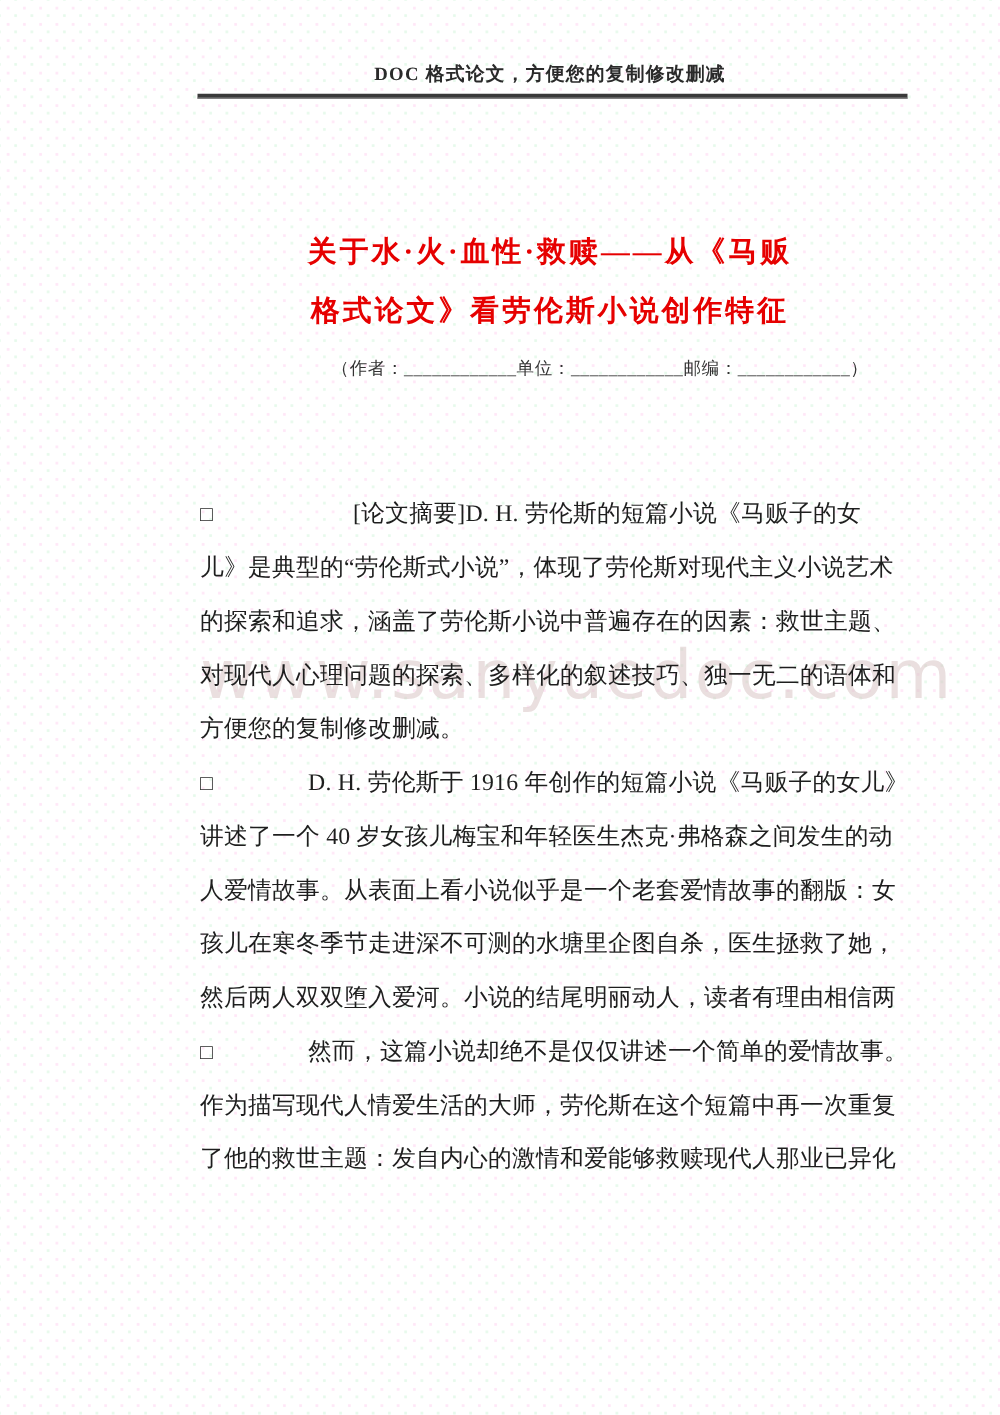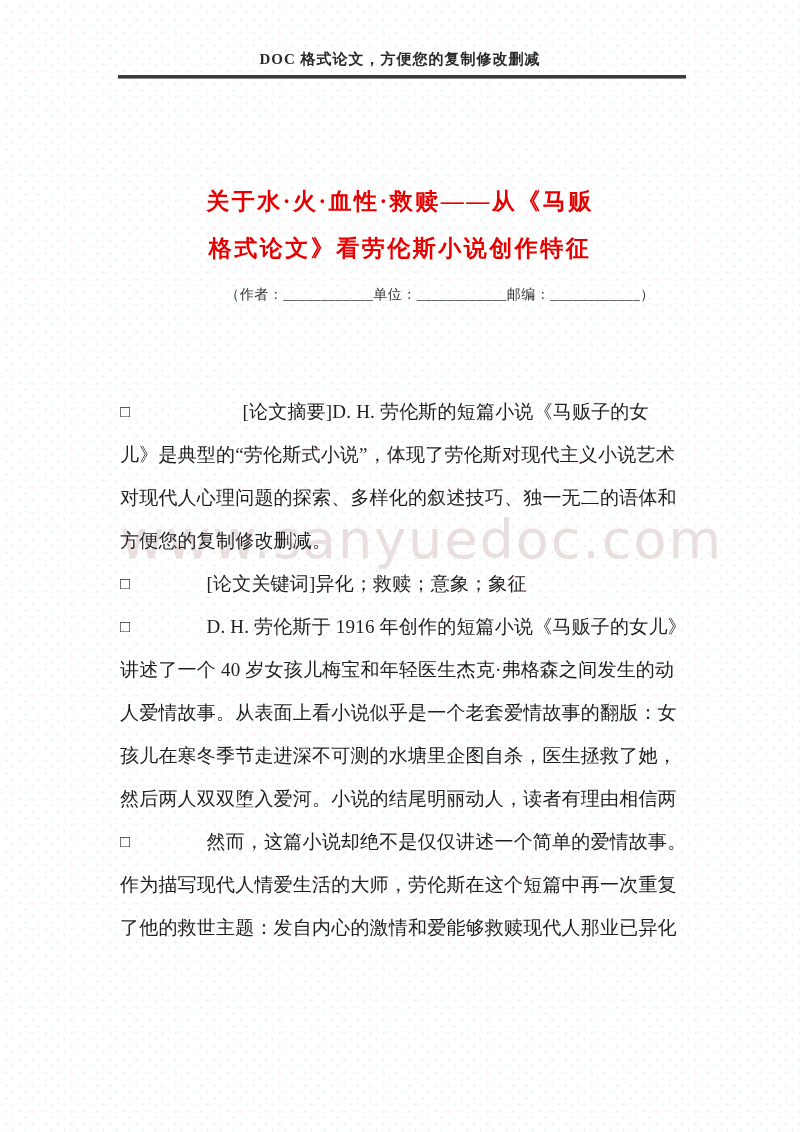--- a/index.html
+++ b/index.html
@@ -9,21 +9,21 @@
     overflow:hidden;
     font-family:"Liberation Serif","DejaVu Serif",serif;
     background-color:#ffffff;
     background-image:
       radial-gradient(rgba(255,150,220,0.22) 1px, transparent 1.4px),
       radial-gradient(rgba(150,230,170,0.22) 1px, transparent 1.4px);
     background-size:13px 13px,13px 13px;
     background-position:0 0,6px 6px;
     color:#1d1d1d;
   }
-  .page{position:absolute;inset:0;}
+  .page{position:absolute;inset:0;margin-left:40px;}
 
   
   .header-note{
     position:absolute;top:50px;left:0;width:800px;
     text-align:center;font-size:15px;font-weight:bold;
     letter-spacing:1px;color:#2a2a2a;
   }
   .header-rule{
     position:absolute;top:75px;left:118px;width:568px;height:3px;
     background:#3a3a3a;border-bottom:1px solid #888;
@@ -77,24 +77,24 @@
   <h1 class="doc-title" style="color: rgb(230, 0, 0);"><span>关于水·火·血性·救赎——从《马贩</span><br><span>格式论文》看劳伦斯小说创作特征</span></h1>
 
   <div class="byline">（作者：____________单位：____________邮编：____________）</div>
 
   <div class="watermark" style="color: rgb(217, 198, 198);">www.sanyuedoc.com</div>
 
   <div class="body-text">
 
     <div class="line"><span class="bullet gap-wide">□</span><span>[论文摘要]D. H. 劳伦斯的短篇小说《马贩子的女</span></div>
     <div class="line">儿》是典型的“劳伦斯式小说”，体现了劳伦斯对现代主义小说艺术</div>
+    <div class="line">的探索和追求，涵盖了劳伦斯小说中普遍存在的因素：救世主题、</div>
     <div class="line">对现代人心理问题的探索、多样化的叙述技巧、独一无二的语体和</div>
     <div class="line">方便您的复制修改删减。</div>
 
-    <div class="line"><span class="bullet gap-narrow">□</span><span>[论文关键词]异化；救赎；意象；象征</span></div>
 
     <div class="line"><span class="bullet gap-narrow">□</span><span>D. H. 劳伦斯于 1916 年创作的短篇小说《马贩子的女儿》</span></div>
     <div class="line">讲述了一个 40 岁女孩儿梅宝和年轻医生杰克·弗格森之间发生的动</div>
     <div class="line">人爱情故事。从表面上看小说似乎是一个老套爱情故事的翻版：女</div>
     <div class="line">孩儿在寒冬季节走进深不可测的水塘里企图自杀，医生拯救了她，</div>
     <div class="line">然后两人双双堕入爱河。小说的结尾明丽动人，读者有理由相信两</div>
 
     <div class="line"><span class="bullet gap-narrow">□</span><span>然而，这篇小说却绝不是仅仅讲述一个简单的爱情故事。</span></div>
     <div class="line">作为描写现代人情爱生活的大师，劳伦斯在这个短篇中再一次重复</div>
     <div class="line">了他的救世主题：发自内心的激情和爱能够救赎现代人那业已异化</div>

